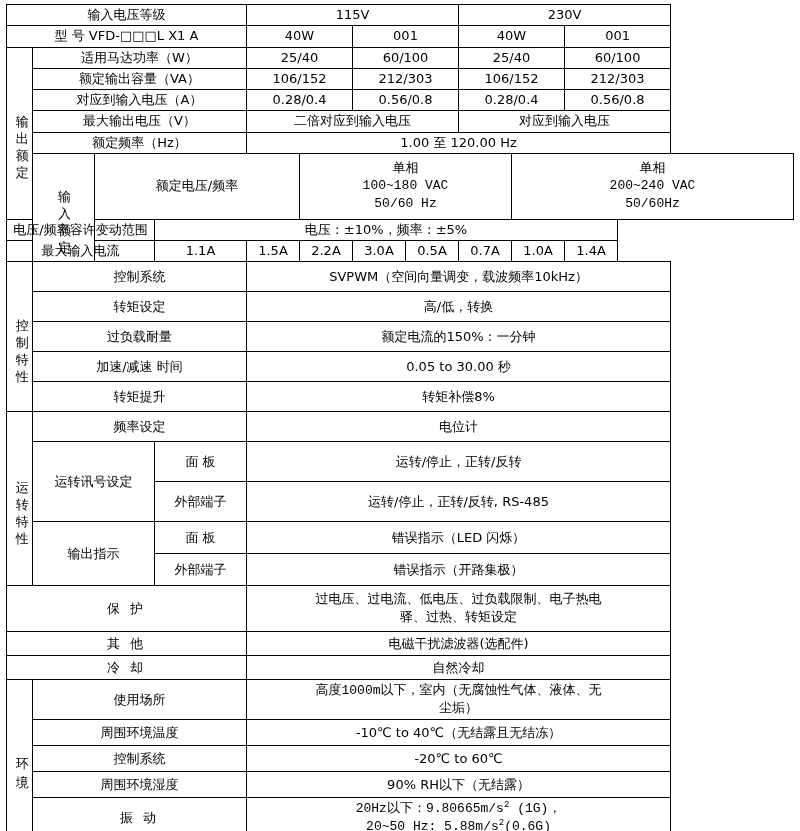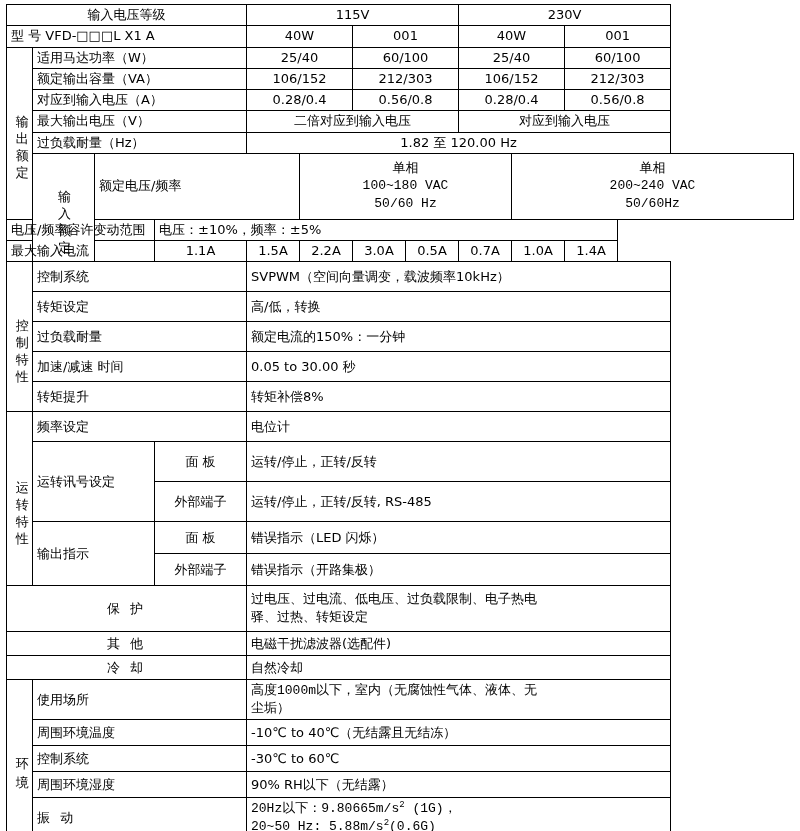--- a/index.html
+++ b/index.html
@@ -28,21 +28,21 @@
     font-size: 13px;
     line-height: 1.25;
   }
   table.spec td {
     border: 1px solid #000000;
     padding: 2px 4px;
     vertical-align: middle;
     box-sizing: border-box;
   }
   .ctr { text-align: center; }
-  .lft { text-align: left; }
+  .lft { text-align: center; }
   .vert {
     text-align: center;
     width: 26px;
     padding: 2px 1px;
     letter-spacing: 1px;
     line-height: 1.45;
   }
   .vert span {
     display: block;
   }
@@ -119,22 +119,22 @@
       <td class="ctr" colspan="2">0.56/0.8</td>
     </tr>
 
     <tr>
       <td class="lft cellpad" colspan="3">最大输出电压（V）</td>
       <td class="ctr" colspan="4">二倍对应到输入电压</td>
       <td class="ctr" colspan="4">对应到输入电压</td>
     </tr>
 
     <tr>
-      <td class="lft cellpad" colspan="3">过负载耐量（Hz）</td>
-      <td class="ctr" colspan="8">1.82 至 120.00 Hz</td>
+      <td class="lft cellpad" colspan="3">额定频率（Hz）</td>
+      <td class="ctr" colspan="8">1.00 至 120.00 Hz</td>
     </tr>
 
     <tr>
       <td class="ctr" rowspan="3">
         <span class="vert">
           <span style="writing-mode:vertical-rl; text-orientation:upright; display:inline-block;">输 入 额 定</span>
         </span>
       </td>
       <td class="lft cellpad" colspan="3" style="height:66px">额定电压/频率</td>
       <td class="ctr multiline" colspan="4">
@@ -249,21 +249,21 @@
         <div>高度1000m以下，室内（无腐蚀性气体、液体、无</div>
         <div>尘垢）</div>
       </td>
     </tr>
     <tr>
       <td class="lft cellpad" colspan="3" style="height:26px">周围环境温度</td>
       <td class="lft cellpad" colspan="8">-10℃ to 40℃（无结露且无结冻）</td>
     </tr>
     <tr>
       <td class="lft cellpad" colspan="3" style="height:26px">控制系统</td>
-      <td class="lft cellpad" colspan="8">-30℃ to 60℃</td>
+      <td class="lft cellpad" colspan="8">-20℃ to 60℃</td>
     </tr>
     <tr>
       <td class="lft cellpad" colspan="3" style="height:26px">周围环境湿度</td>
       <td class="lft cellpad" colspan="8">90% RH以下（无结露）</td>
     </tr>
     <tr>
       <td class="lft cellpad spaced3" colspan="3" style="height:40px">振  动</td>
       <td class="lft cellpad multiline" colspan="8">
         <div><span>20Hz以下：9.80665m/s</span><span class="sub">2</span><span> (1G)，</span></div>
         <div><span>20~50 Hz: 5.88m/s</span><span class="sub">2</span><span>(0.6G)</span></div>

